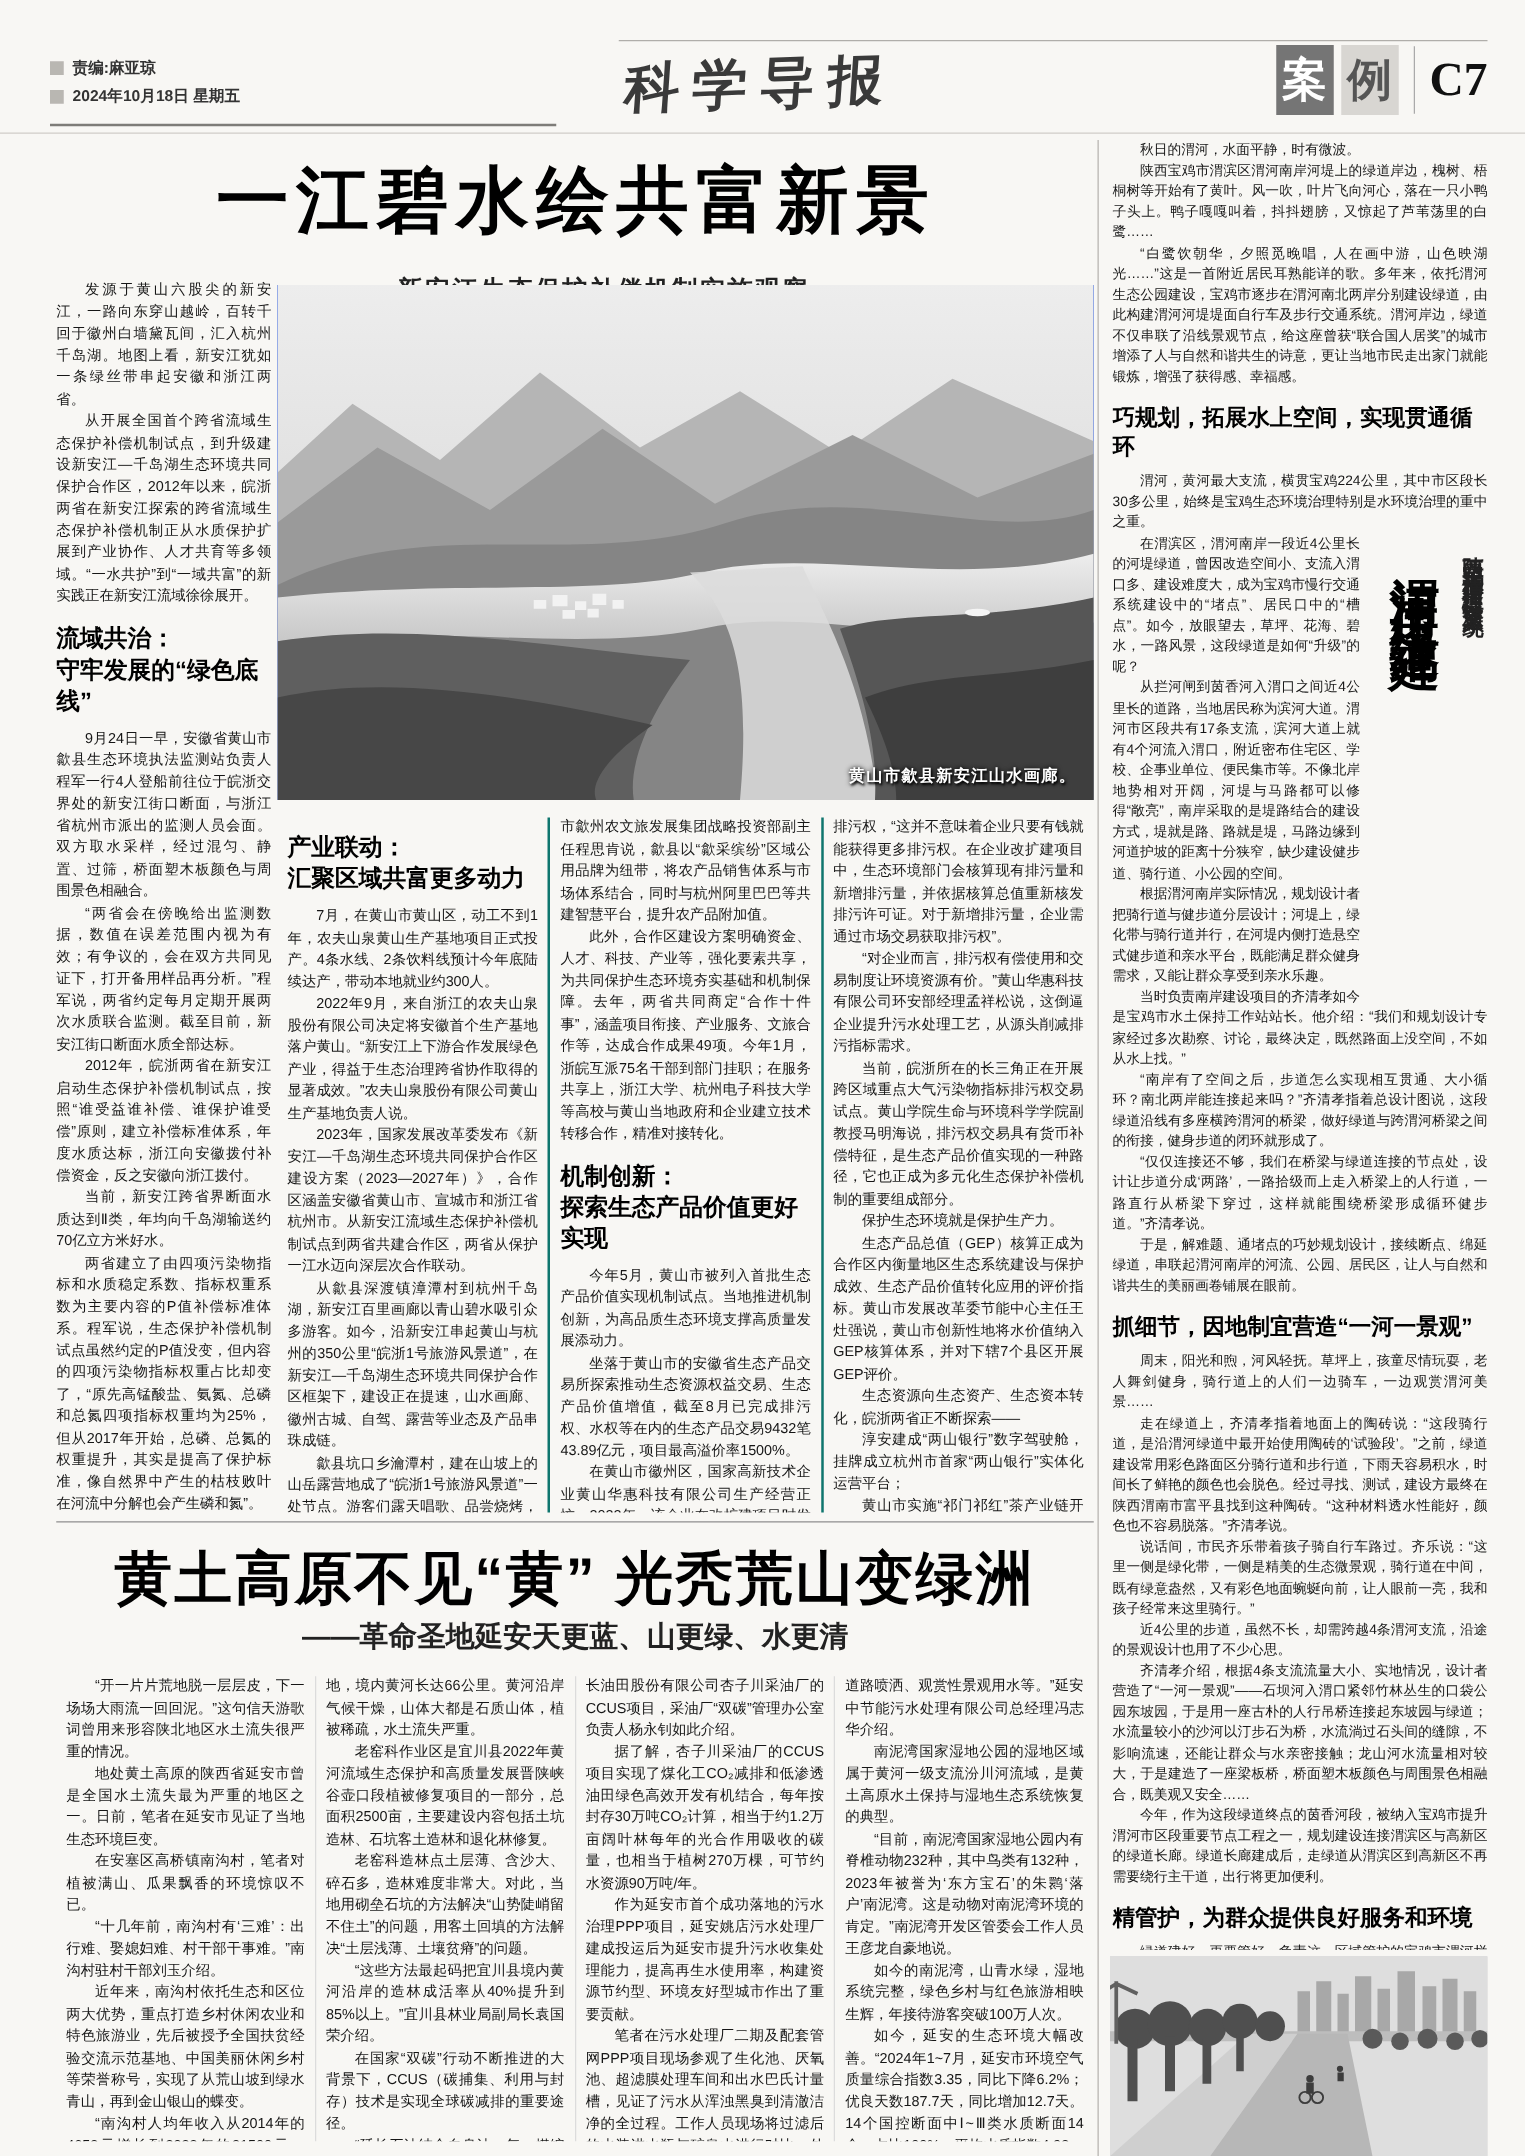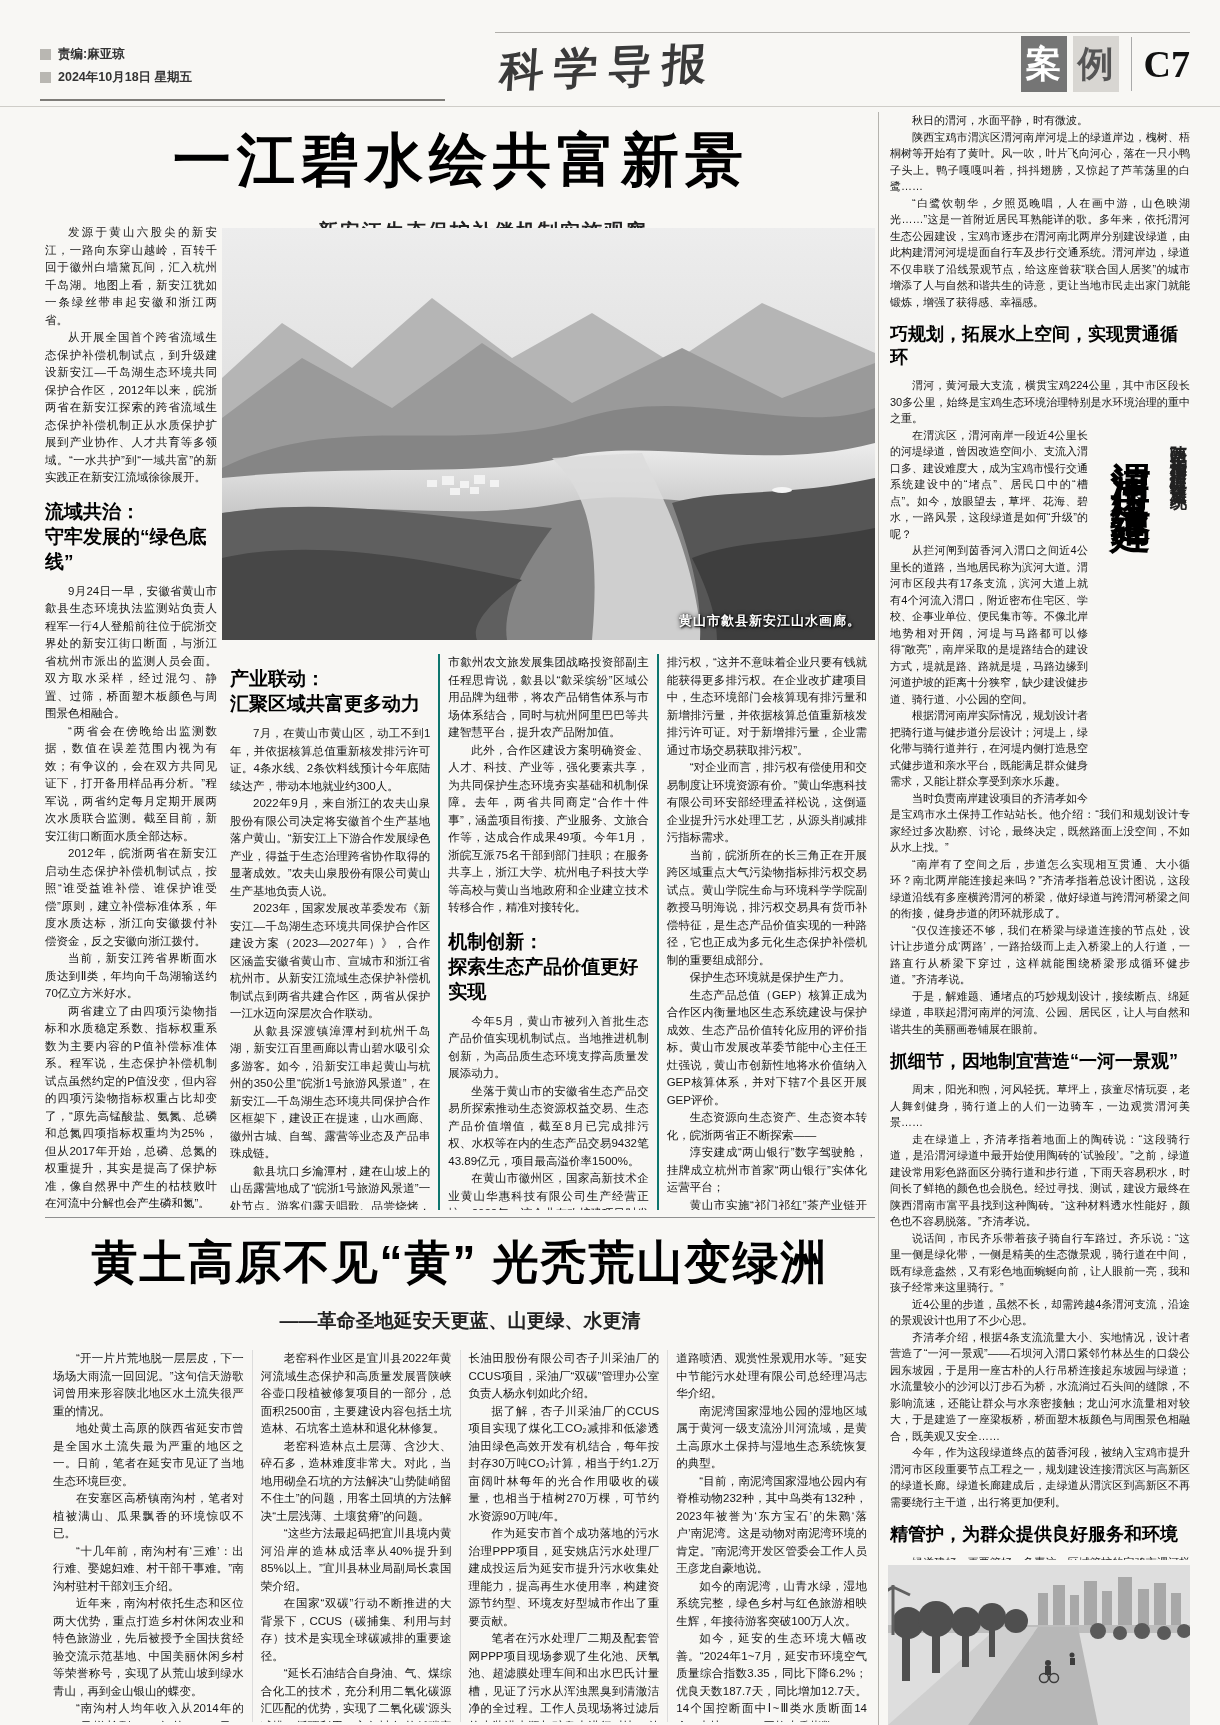--- a/index.html
+++ b/index.html
@@ -31,21 +31,21 @@
   #photo1 svg{display:block;}
   #photo1 .cap{position:absolute;right:14px;bottom:10px;color:#fff;font-size:13px;font-weight:bold;
                letter-spacing:1px;text-shadow:0 0 4px #000,1px 1px 2px #000;}
   #midcols{position:absolute;left:222px;top:654px;width:653px;height:556px;display:flex;}
   .mcol{flex:1;overflow:hidden;padding:0 8px;}
   .mcol + .mcol{border-left:2px solid #0f766e;}
   #divider-mid{position:absolute;left:45px;top:1217px;width:830px;height:1px;background:#8f8f8f;}
   
   #bottom{position:absolute;left:45px;top:1232px;width:830px;}
   #bottom h1{margin:0;text-align:center;font-size:46px;font-weight:bold;letter-spacing:2px;color:#000;}
-  #bottom .sub{margin-top:14px;text-align:center;font-size:19px;font-weight:bold;color:#222;}
+  #bottom .sub{text-align:center;font-size:23px;font-weight:bold;color:#222;}
   #bottom-cols{display:flex;margin-top:16px;height:372px;}
   .bcol{flex:1;overflow:hidden;padding:0 8px;}
   .bcol + .bcol{border-left:1px solid #dcdcdc;}
   
   #sidebar{position:absolute;left:890px;top:112px;width:300px;height:1448px;overflow:hidden;}
   #sidebar .para{font-size:11px;line-height:16.5px;}
   #sidebar .colhead{font-size:18px;line-height:23px;white-space:normal;margin:13px 0 8px;}
   #v-block{float:right;writing-mode:vertical-rl;height:352px;margin:4px 0 10px 12px;padding-left:4px;}
   #v-lead{font-size:17px;font-weight:bold;color:#222;letter-spacing:3px;margin-left:8px;}
   #v-big{font-size:40px;font-weight:bold;color:#000;letter-spacing:5px;}
@@ -128,21 +128,21 @@
       </g>
       <ellipse cx="560" cy="262" rx="10" ry="3" fill="#f5f5f5"></ellipse>
     </svg>
     <div class="cap">黄山市歙县新安江山水画廊。</div>
   </div>
 
   <div id="midcols">
     <div class="mcol">
         <h3 class="colhead">产业联动：
 汇聚区域共富更多动力</h3>
-        <p class="para">7月，在黄山市黄山区，动工不到1年，并依据核算总值重新核发排污许可证。4条水线、2条饮料线预计今年底陆续达产，带动本地就业约300人。</p>
+        <p class="para">7月，在黄山市黄山区，动工不到1年，农夫山泉黄山生产基地项目正式投产。4条水线、2条饮料线预计今年底陆续达产，带动本地就业约300人。</p>
         <p class="para">2022年9月，来自浙江的农夫山泉股份有限公司决定将安徽首个生产基地落户黄山。“新安江上下游合作发展绿色产业，得益于生态治理跨省协作取得的显著成效。”农夫山泉股份有限公司黄山生产基地负责人说。</p>
         <p class="para">2023年，国家发展改革委发布《新安江—千岛湖生态环境共同保护合作区建设方案（2023—2027年）》，合作区涵盖安徽省黄山市、宣城市和浙江省杭州市。从新安江流域生态保护补偿机制试点到两省共建合作区，两省从保护一江水迈向深层次合作联动。</p>
         <p class="para">从歙县深渡镇漳潭村到杭州千岛湖，新安江百里画廊以青山碧水吸引众多游客。如今，沿新安江串起黄山与杭州的350公里“皖浙1号旅游风景道”，在新安江—千岛湖生态环境共同保护合作区框架下，建设正在提速，山水画廊、徽州古城、自驾、露营等业态及产品串珠成链。</p>
         <p class="para">歙县坑口乡瀹潭村，建在山坡上的山岳露营地成了“皖浙1号旅游风景道”一处节点。游客们露天唱歌、品尝烧烤，沉浸式感受山野乡村。从浙江宁波返乡创业的露营地老板吕海军说，夏季高峰时每天有近200人前来游玩。</p>
       </div>
     <div class="mcol">
         <p class="para cont">市歙州农文旅发展集团战略投资部副主任程思肯说，歙县以“歙采缤纷”区域公用品牌为纽带，将农产品销售体系与市场体系结合，同时与杭州阿里巴巴等共建智慧平台，提升农产品附加值。</p>
         <p class="para">此外，合作区建设方案明确资金、人才、科技、产业等，强化要素共享，为共同保护生态环境夯实基础和机制保障。去年，两省共同商定“合作十件事”，涵盖项目衔接、产业服务、文旅合作等，达成合作成果49项。今年1月，浙皖互派75名干部到部门挂职；在服务共享上，浙江大学、杭州电子科技大学等高校与黄山当地政府和企业建立技术转移合作，精准对接转化。</p>
         <h3 class="colhead">机制创新：
 探索生态产品价值更好实现</h3>
@@ -170,20 +170,21 @@
     <div id="bottom-cols">
       <div class="bcol">
           <p class="para">“开一片片荒地脱一层层皮，下一场场大雨流一回回泥。”这句信天游歌词曾用来形容陕北地区水土流失很严重的情况。</p>
           <p class="para">地处黄土高原的陕西省延安市曾是全国水土流失最为严重的地区之一。日前，笔者在延安市见证了当地生态环境巨变。</p>
           <p class="para">在安塞区高桥镇南沟村，笔者对植被满山、瓜果飘香的环境惊叹不已。</p>
           <p class="para">“十几年前，南沟村有‘三难’：出行难、娶媳妇难、村干部干事难。”南沟村驻村干部刘玉介绍。</p>
           <p class="para">近年来，南沟村依托生态和区位两大优势，重点打造乡村休闲农业和特色旅游业，先后被授予全国扶贫经验交流示范基地、中国美丽休闲乡村等荣誉称号，实现了从荒山坡到绿水青山，再到金山银山的蝶变。</p>
           <p class="para">“南沟村人均年收入从2014年的4653元增长到2023年的21500元，2023年村集体收入达63万元。”南沟村党支部书记张润生介绍。</p>
         </div>
       <div class="bcol">
+          <p class="para cont">地，境内黄河长达66公里。黄河沿岸气候干燥，山体大都是石质山体，植被稀疏，水土流失严重。</p>
           <p class="para">老窑科作业区是宜川县2022年黄河流域生态保护和高质量发展晋陕峡谷壶口段植被修复项目的一部分，总面积2500亩，主要建设内容包括土坑造林、石坑客土造林和退化林修复。</p>
           <p class="para">老窑科造林点土层薄、含沙大、碎石多，造林难度非常大。对此，当地用砌垒石坑的方法解决“山势陡峭留不住土”的问题，用客土回填的方法解决“土层浅薄、土壤贫瘠”的问题。</p>
           <p class="para">“这些方法最起码把宜川县境内黄河沿岸的造林成活率从40%提升到85%以上。”宜川县林业局副局长袁国荣介绍。</p>
           <p class="para">在国家“双碳”行动不断推进的大背景下，CCUS（碳捕集、利用与封存）技术是实现全球碳减排的重要途径。</p>
           <p class="para">“延长石油结合自身油、气、煤综合化工的技术，充分利用二氧化碳源汇匹配的优势，实现了二氧化碳‘源头减排—循环利用—永久封存’的低碳产业链。”提到延</p>
         </div>
       <div class="bcol">
           <p class="para cont">长油田股份有限公司杏子川采油厂的CCUS项目，采油厂“双碳”管理办公室负责人杨永钊如此介绍。</p>
           <p class="para">据了解，杏子川采油厂的CCUS项目实现了煤化工CO₂减排和低渗透油田绿色高效开发有机结合，每年按封存30万吨CO₂计算，相当于约1.2万亩阔叶林每年的光合作用吸收的碳量，也相当于植树270万棵，可节约水资源90万吨/年。</p>
           <p class="para">作为延安市首个成功落地的污水治理PPP项目，延安姚店污水处理厂建成投运后为延安市提升污水收集处理能力，提高再生水使用率，构建资源节约型、环境友好型城市作出了重要贡献。</p>

